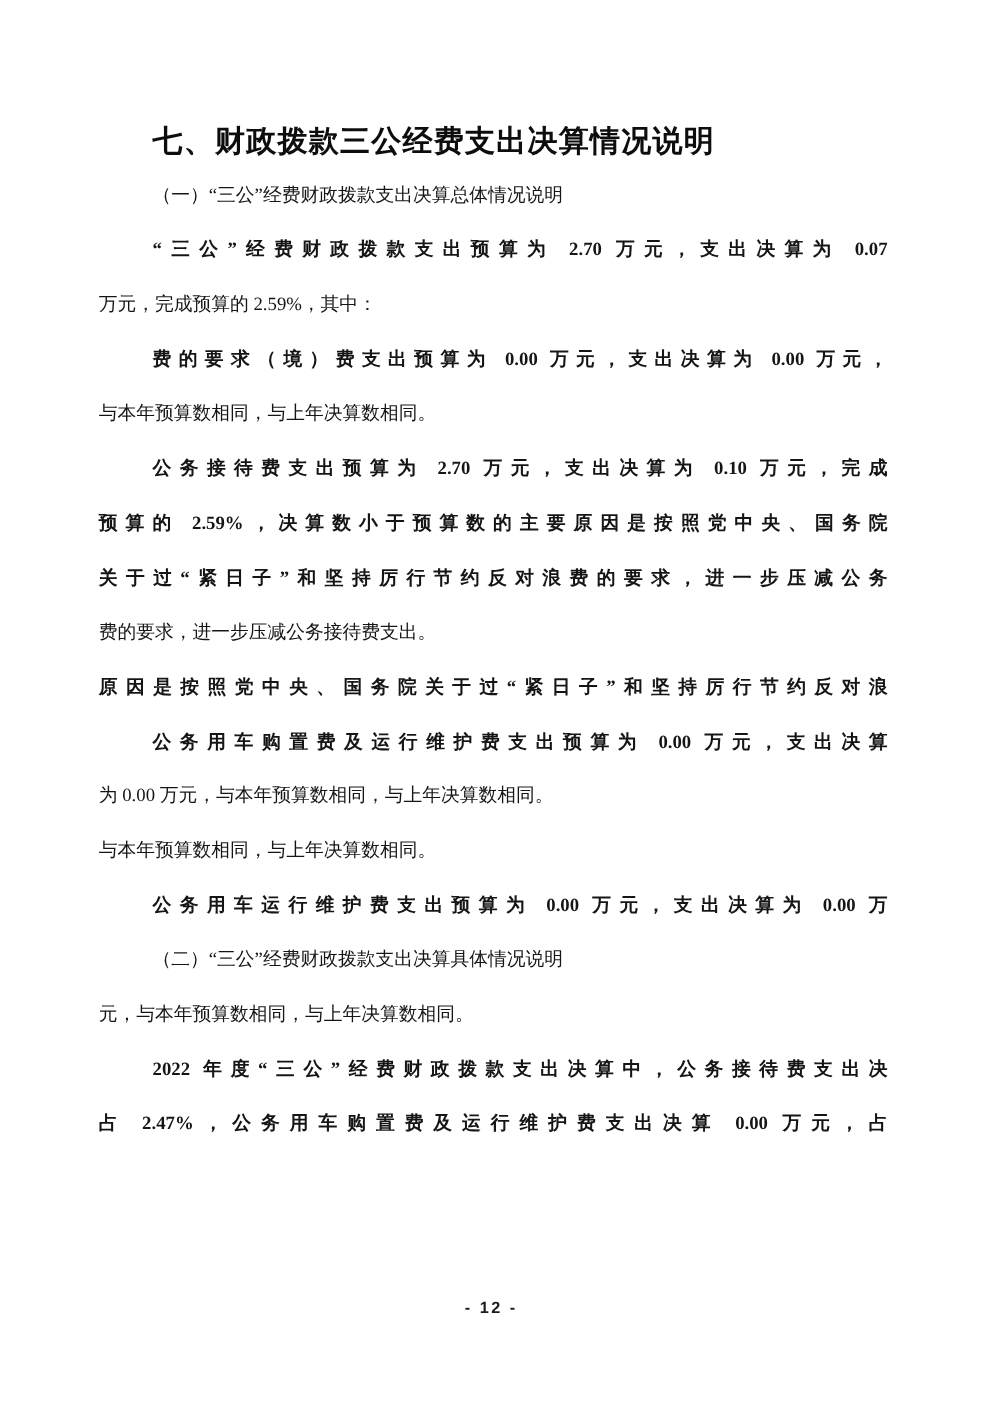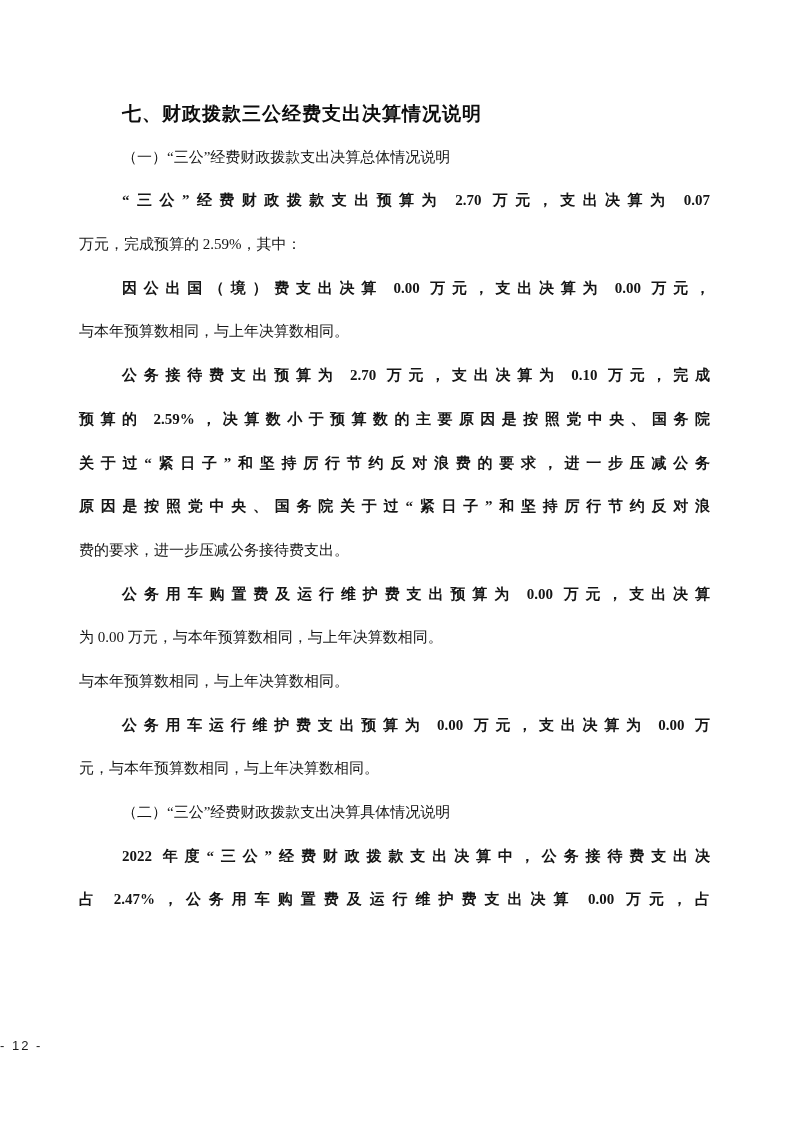--- a/index.html
+++ b/index.html
@@ -34,56 +34,56 @@
   }
   .line.fill {
     text-align: justify;
     text-align-last: justify;
     text-justify: inter-ideograph;
     font-weight: bold;
   }
   .line.title {
     font-family: "Liberation Sans", "DejaVu Sans", sans-serif;
     font-weight: 700;
-    font-size: 19px;
+    font-size: 24px;
     letter-spacing: 1px;
     color: #0d0d0d;
   }
   .page-number {
     position: absolute;
     top: 1038px;
     left: 0;
     width: 786px;
-    text-align: left;
+    text-align: center;
     font-family: "Liberation Sans", "DejaVu Sans", sans-serif;
     font-size: 13px;
-    font-weight: 400;
+    font-weight: 700;
     letter-spacing: 2px;
     color: #1a1a1a;
   }
 </style>
 </head>
 <body>
 
 <div class="page">
   <div class="text-block" id="lines-container">
       <div class="line title indent">七、财政拨款三公经费支出决算情况说明</div>
       <div class="line indent">（一）“三公”经费财政拨款支出决算总体情况说明</div>
       <div class="line indent fill">“三公”经费财政拨款支出预算为 2.70 万元，支出决算为 0.07</div>
       <div class="line">万元，完成预算的 2.59%，其中：</div>
-      <div class="line indent fill">因公出国（境）费支出决算 0.00 万元，支出决算为 0.00 万元，</div>
+      <div class="line indent fill">费的要求（境）费支出预算为 0.00 万元，支出决算为 0.00 万元，</div>
       <div class="line">与本年预算数相同，与上年决算数相同。</div>
       <div class="line indent fill">公务接待费支出预算为 2.70 万元，支出决算为 0.10 万元，完成</div>
       <div class="line fill">预算的 2.59%，决算数小于预算数的主要原因是按照党中央、国务院</div>
       <div class="line fill">关于过“紧日子”和坚持厉行节约反对浪费的要求，进一步压减公务</div>
+      <div class="line">费的要求，进一步压减公务接待费支出。</div>
       <div class="line fill">原因是按照党中央、国务院关于过“紧日子”和坚持厉行节约反对浪</div>
-      <div class="line">费的要求，进一步压减公务接待费支出。</div>
       <div class="line indent fill">公务用车购置费及运行维护费支出预算为 0.00 万元，支出决算</div>
       <div class="line">为 0.00 万元，与本年预算数相同，与上年决算数相同。</div>
       <div class="line">与本年预算数相同，与上年决算数相同。</div>
       <div class="line indent fill">公务用车运行维护费支出预算为 0.00 万元，支出决算为 0.00 万</div>
+      <div class="line indent">（二）“三公”经费财政拨款支出决算具体情况说明</div>
       <div class="line">元，与本年预算数相同，与上年决算数相同。</div>
-      <div class="line indent">（二）“三公”经费财政拨款支出决算具体情况说明</div>
       <div class="line indent fill">2022 年度“三公”经费财政拨款支出决算中，公务接待费支出决</div>
       <div class="line fill">占 2.47%，公务用车购置费及运行维护费支出决算 0.00 万元，占</div>
     </div>
   <div class="page-number">- 12 -</div>
 </div>
 
 </body></html>

